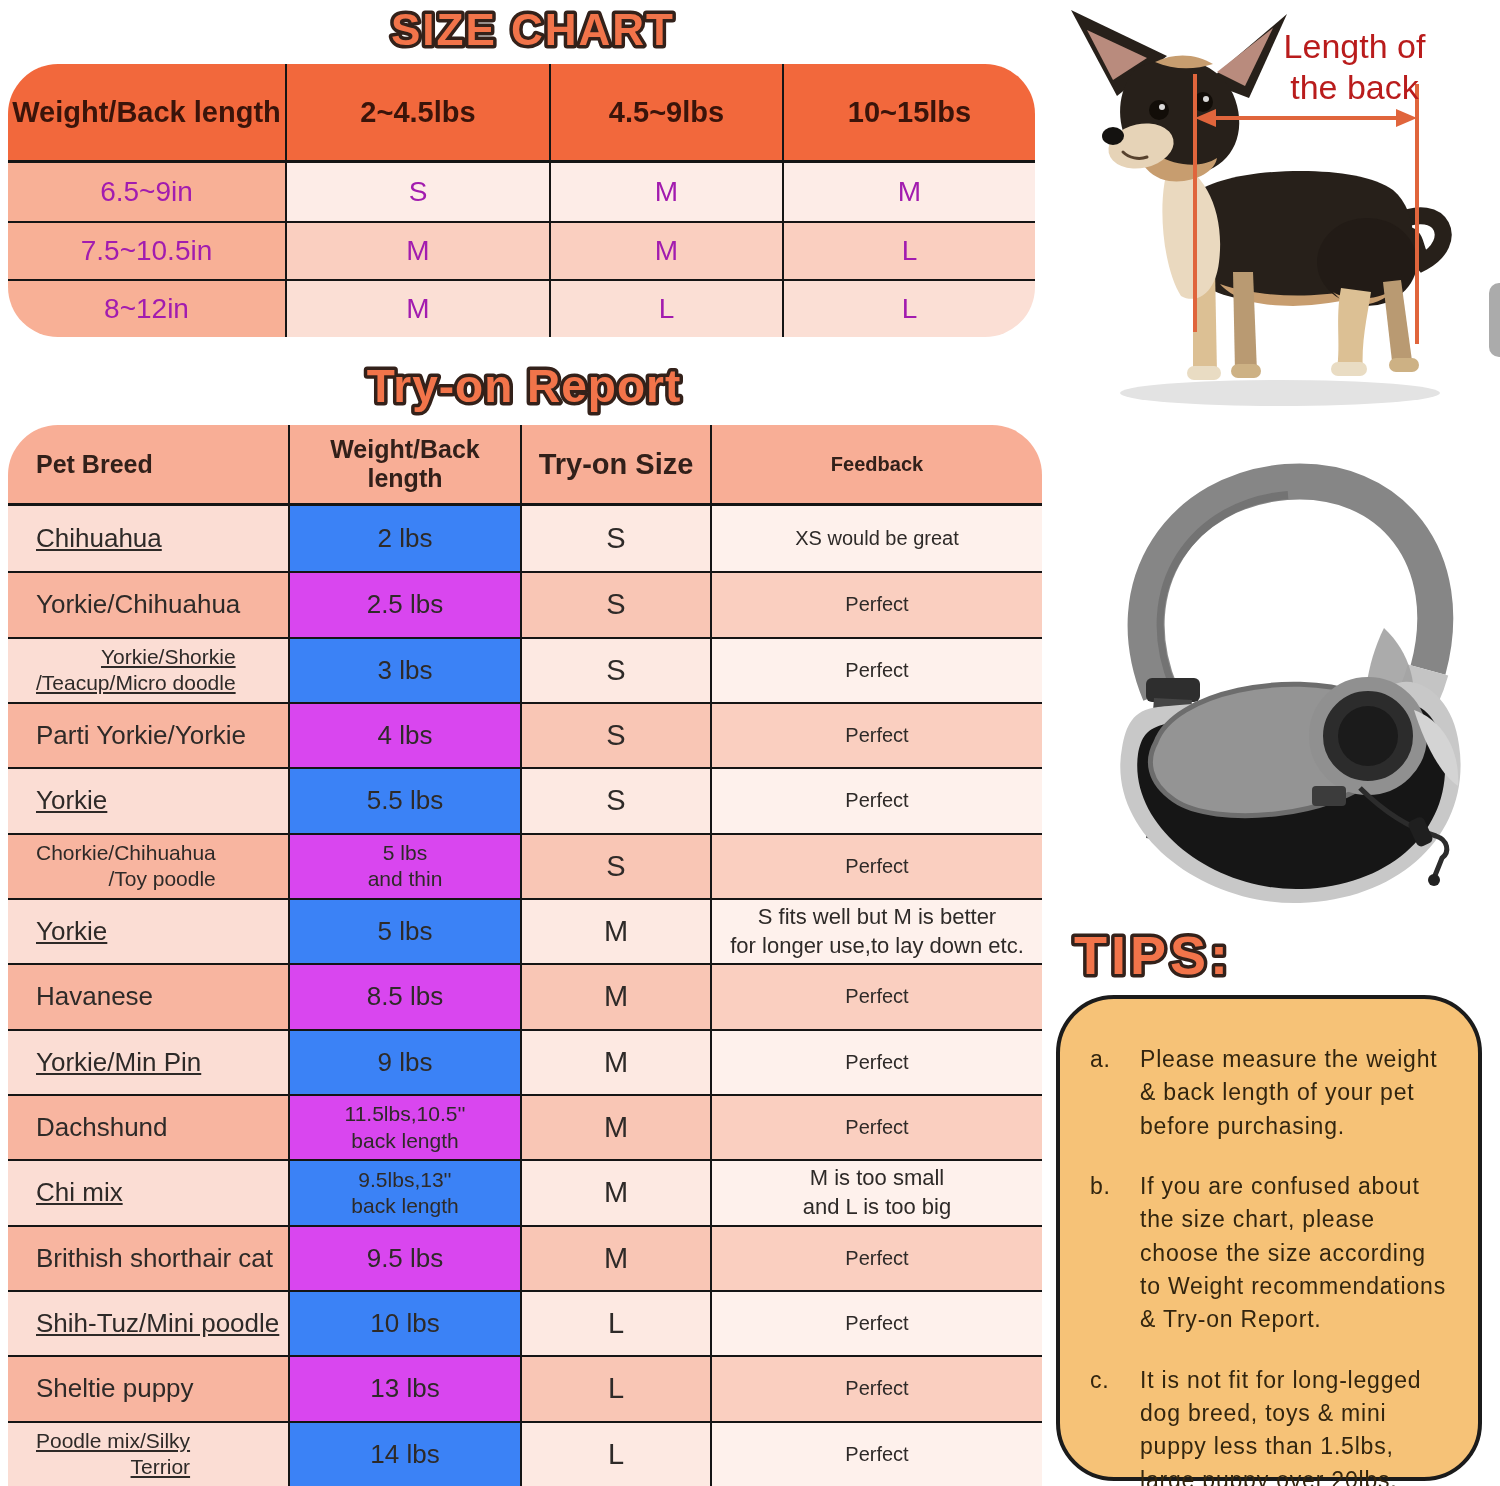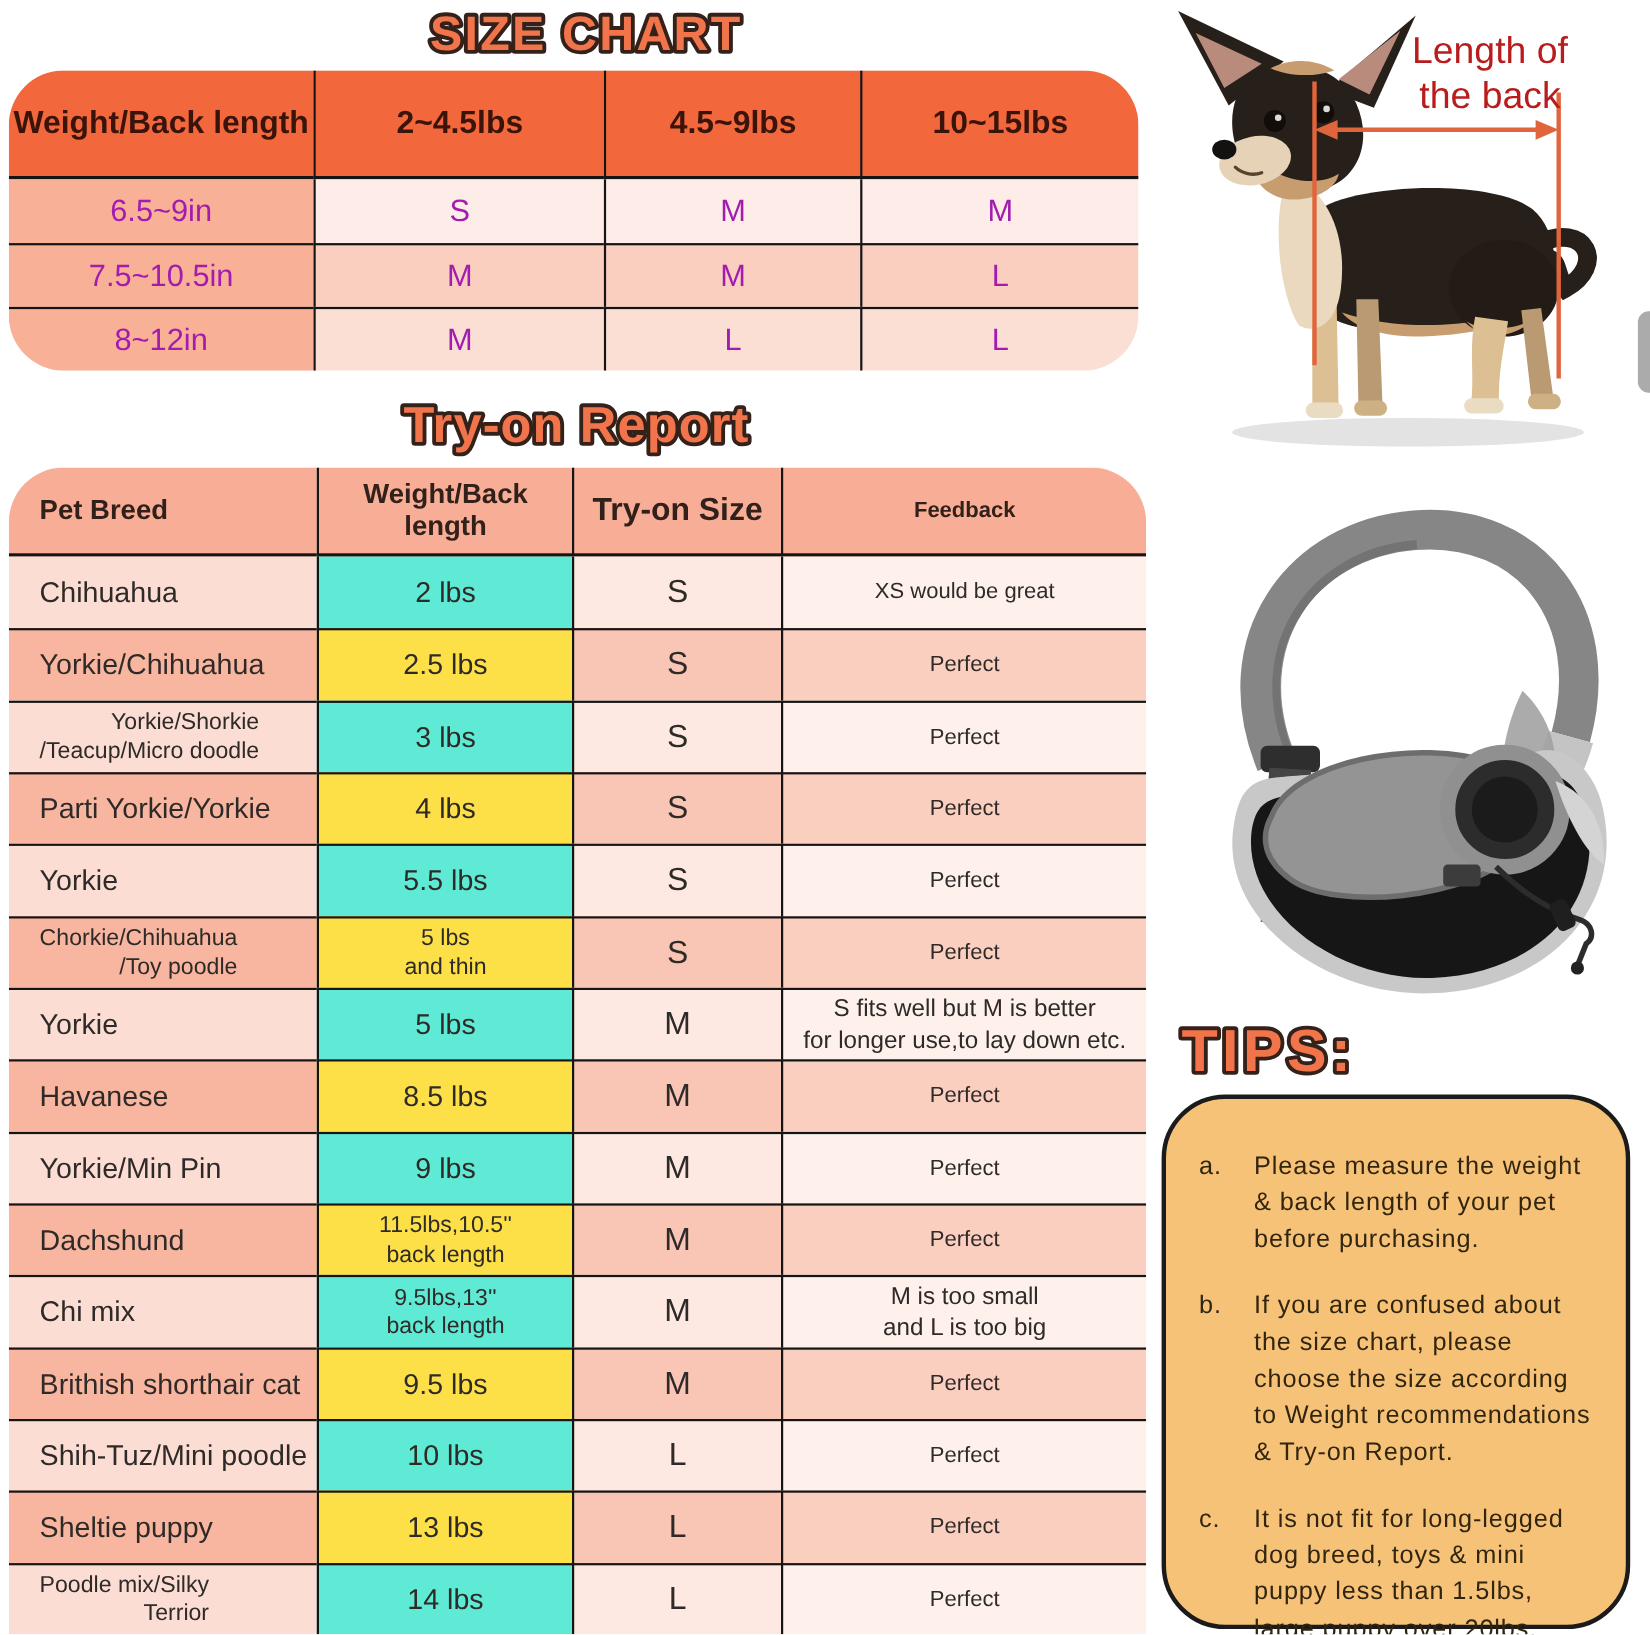--- a/index.html
+++ b/index.html
@@ -50,23 +50,23 @@
   .tc.bt { border-top:2px solid #151515; }
   .tc.th { background:#F8AE96 !important; font-weight:bold; font-size:25px;
            color:#32201A; border-bottom:3px solid #151515;
            justify-content:center; text-align:center; padding-left:0; }
   .tc.c0 { justify-content:flex-start; text-align:right; padding-left:28px; }
   .tc.c2 { font-size:29px; }
   .tc.c3 { font-size:20px; padding-left:4px; padding-right:4px; }
   .tc.sm { font-size:21px; line-height:1.25; }
   .tc.c3.sm { font-size:22px; line-height:1.3; }
   
-  .lt.c0 { background:#FBDDD4; } .lt.c1 { background:#5eead4; }
+  .lt.c0 { background:#FBDDD4;text-decoration:underline; } .lt.c1 { background:#3b82f6; }
   .lt.c2 { background:#FDE9E2; } .lt.c3 { background:#FEF1EC; }
-  .dk.c0 { background:#F8B5A0; } .dk.c1 { background:#fde047; }
+  .dk.c0 { background:#F8B5A0; } .dk.c1 { background:#d946ef; }
   .dk.c2 { background:#F9C6B5; } .dk.c3 { background:#FACFC0; }
 
   
   .dogfig { position:absolute; left:1045px; top:0; width:455px; height:415px; }
   .doglabel {
     position:absolute; left:212px; top:26px; width:195px; text-align:center;
     font-size:34px; line-height:1.2; color:#b91c1c; font-weight:normal;
   }
 
   

